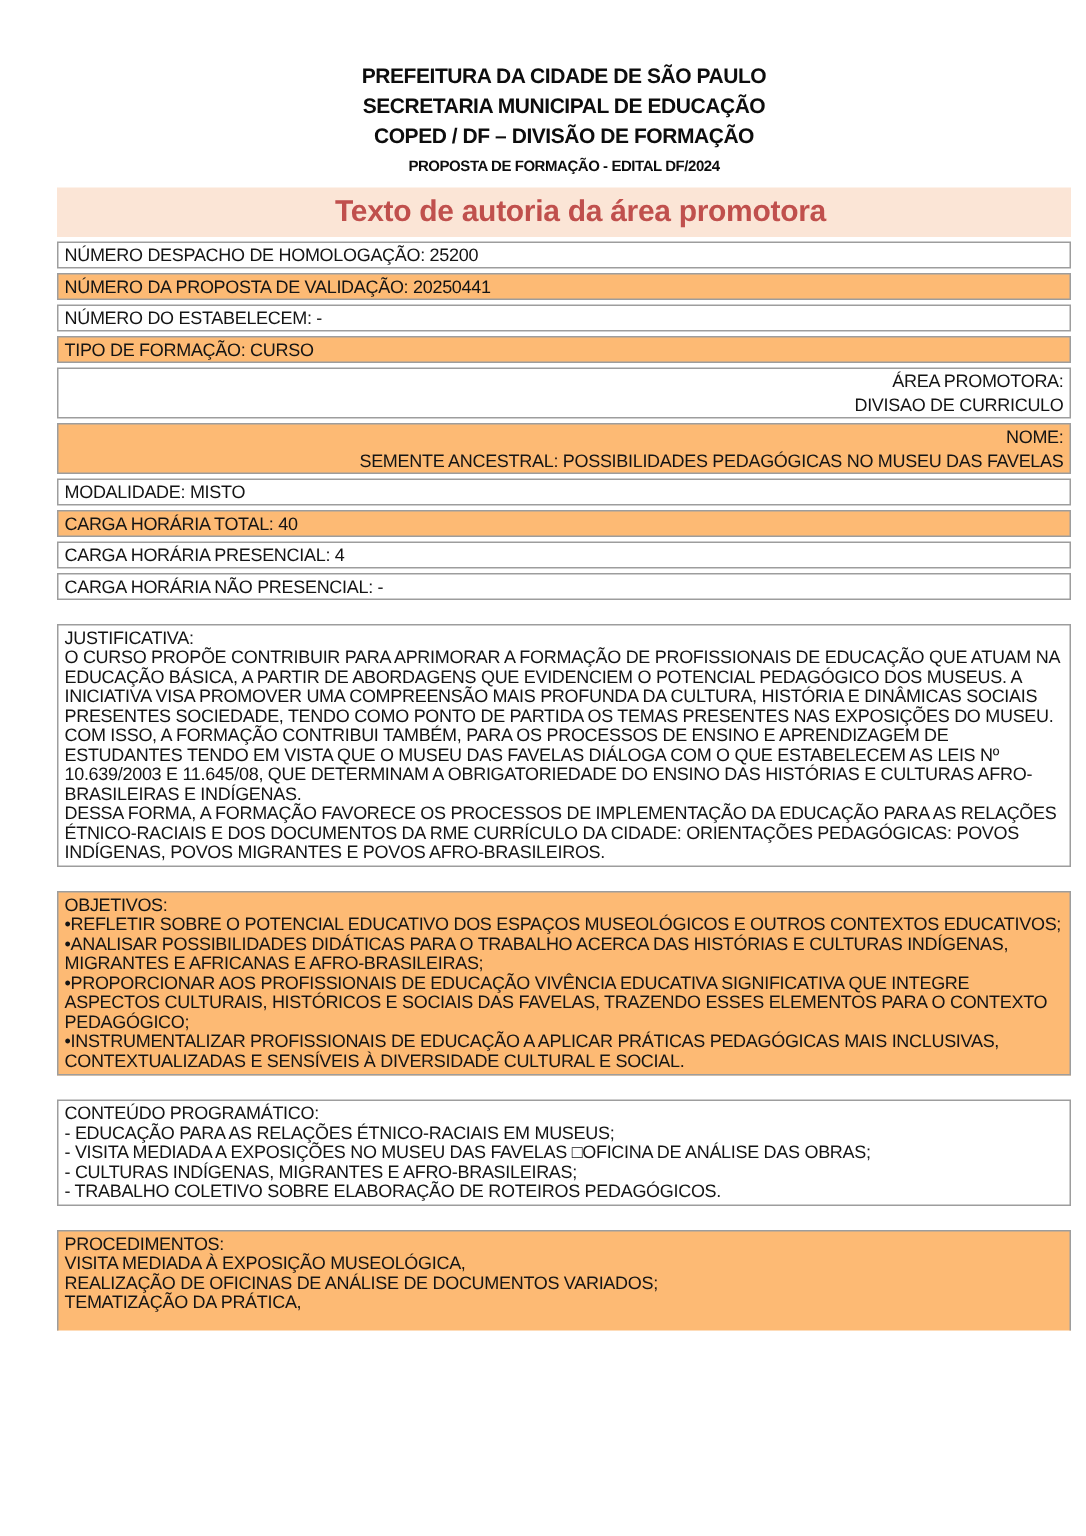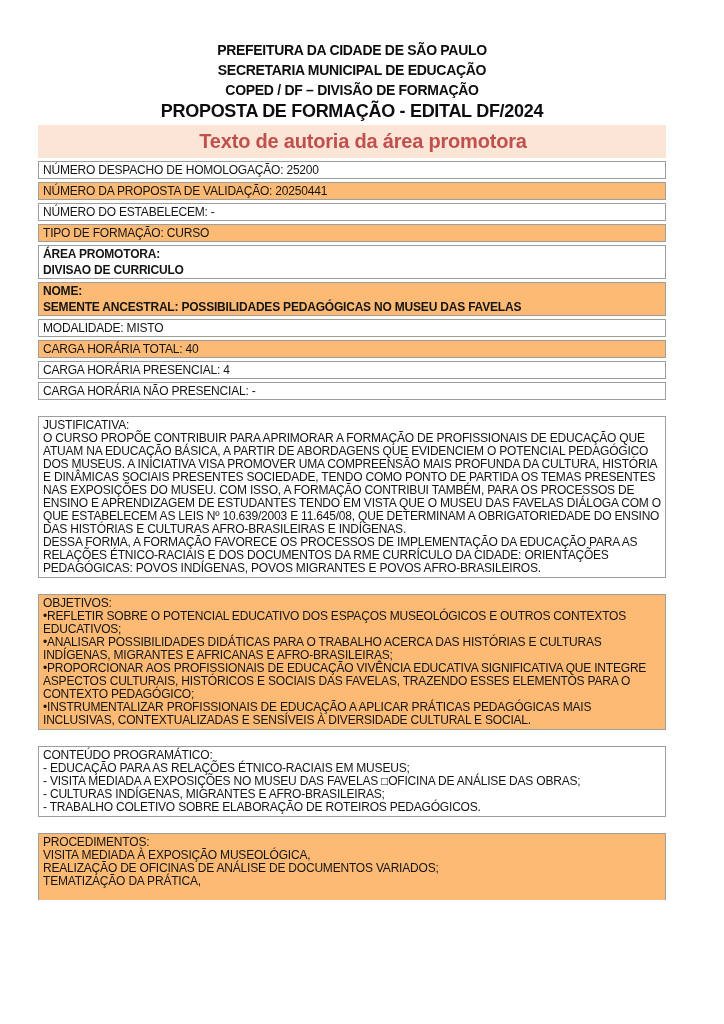--- a/index.html
+++ b/index.html
@@ -1,35 +1,35 @@
 <!DOCTYPE html>
 <html><head>
 <meta charset="utf-8">
 <style>
   html,body { margin:0; padding:0; }
   body {
     width:724px; height:1024px; background:#ffffff; overflow:hidden;
     font-family:"Liberation Sans", sans-serif; color:#141414; position:relative;
   }
-  .page { position:absolute; left:38px; top:0; width:628px; }
+  .page { position:absolute; left:38px; top:0; width:676px; }
   .doc-header { text-align:center; padding-top:40px; }
   .h-line { font-weight:bold; font-size:14px; line-height:20px; letter-spacing:-0.3px; color:#0d0d0d; }
-  .h-line-big { font-size:18px; line-height:23px; }
+  .h-line-big { font-size:10px; line-height:23px; }
   .banner {
     margin-top:2px; height:33px; background:#fbe5d6; color:#c0504d;
     font-weight:bold; font-size:20px; line-height:33px; text-align:center; letter-spacing:-0.2px;padding-left:22px;
   }
   .row {
     border:1px solid #9d9d9d; margin-top:3px; padding:0 4px;
     font-size:12px; line-height:16px; letter-spacing:-0.2px;
     white-space:pre-line; background:#ffffff;
   }
   .row.section { line-height:13px; padding:2px 4px;margin-top:16px; }
   .peach { background:#fdba74; }
-  .bold { font-weight:bold; }
+  .bold { font-weight:normal;text-align:right; }
   .cutoff { border-bottom:none; min-height:62px; }
 </style>
 </head>
 <body>
 
 <div class="page">
 
   <div class="doc-header">
     <div class="h-line">PREFEITURA DA CIDADE DE SÃO PAULO</div>
     <div class="h-line">SECRETARIA MUNICIPAL DE EDUCAÇÃO</div>

